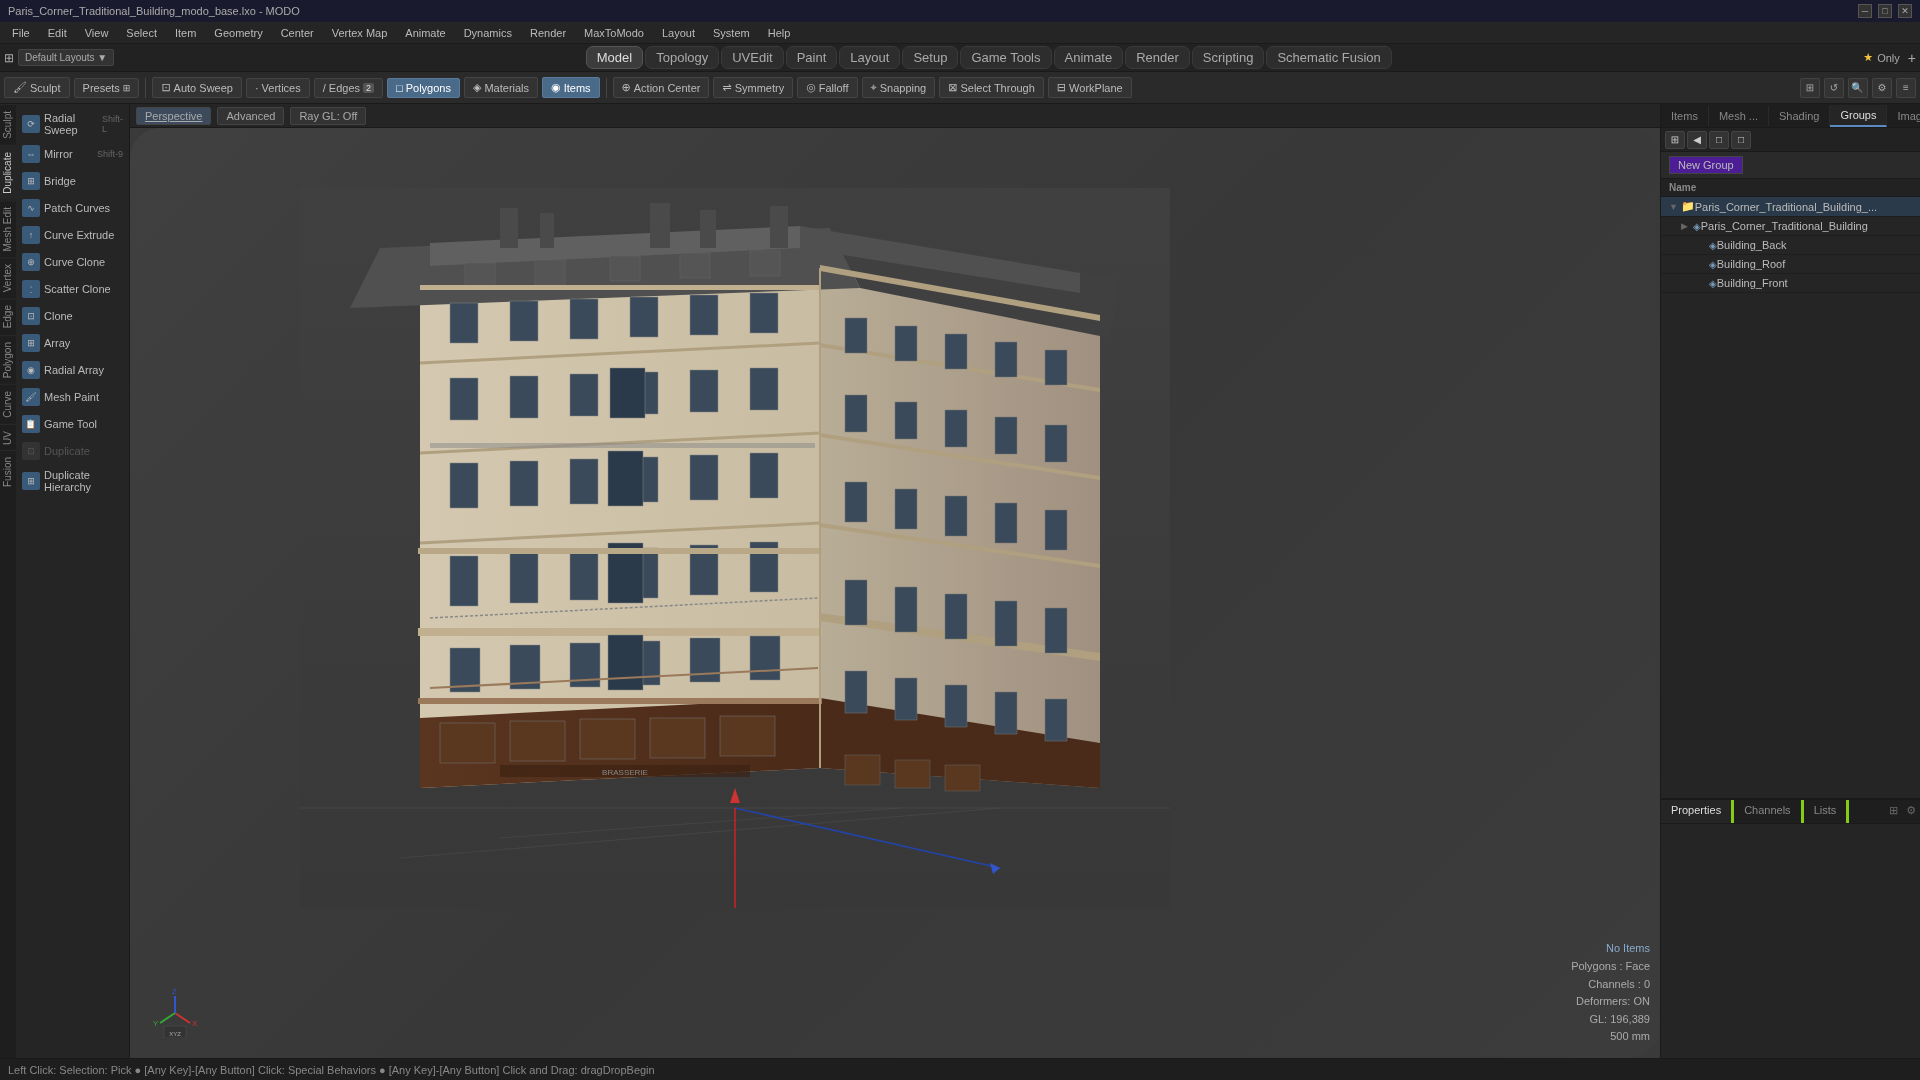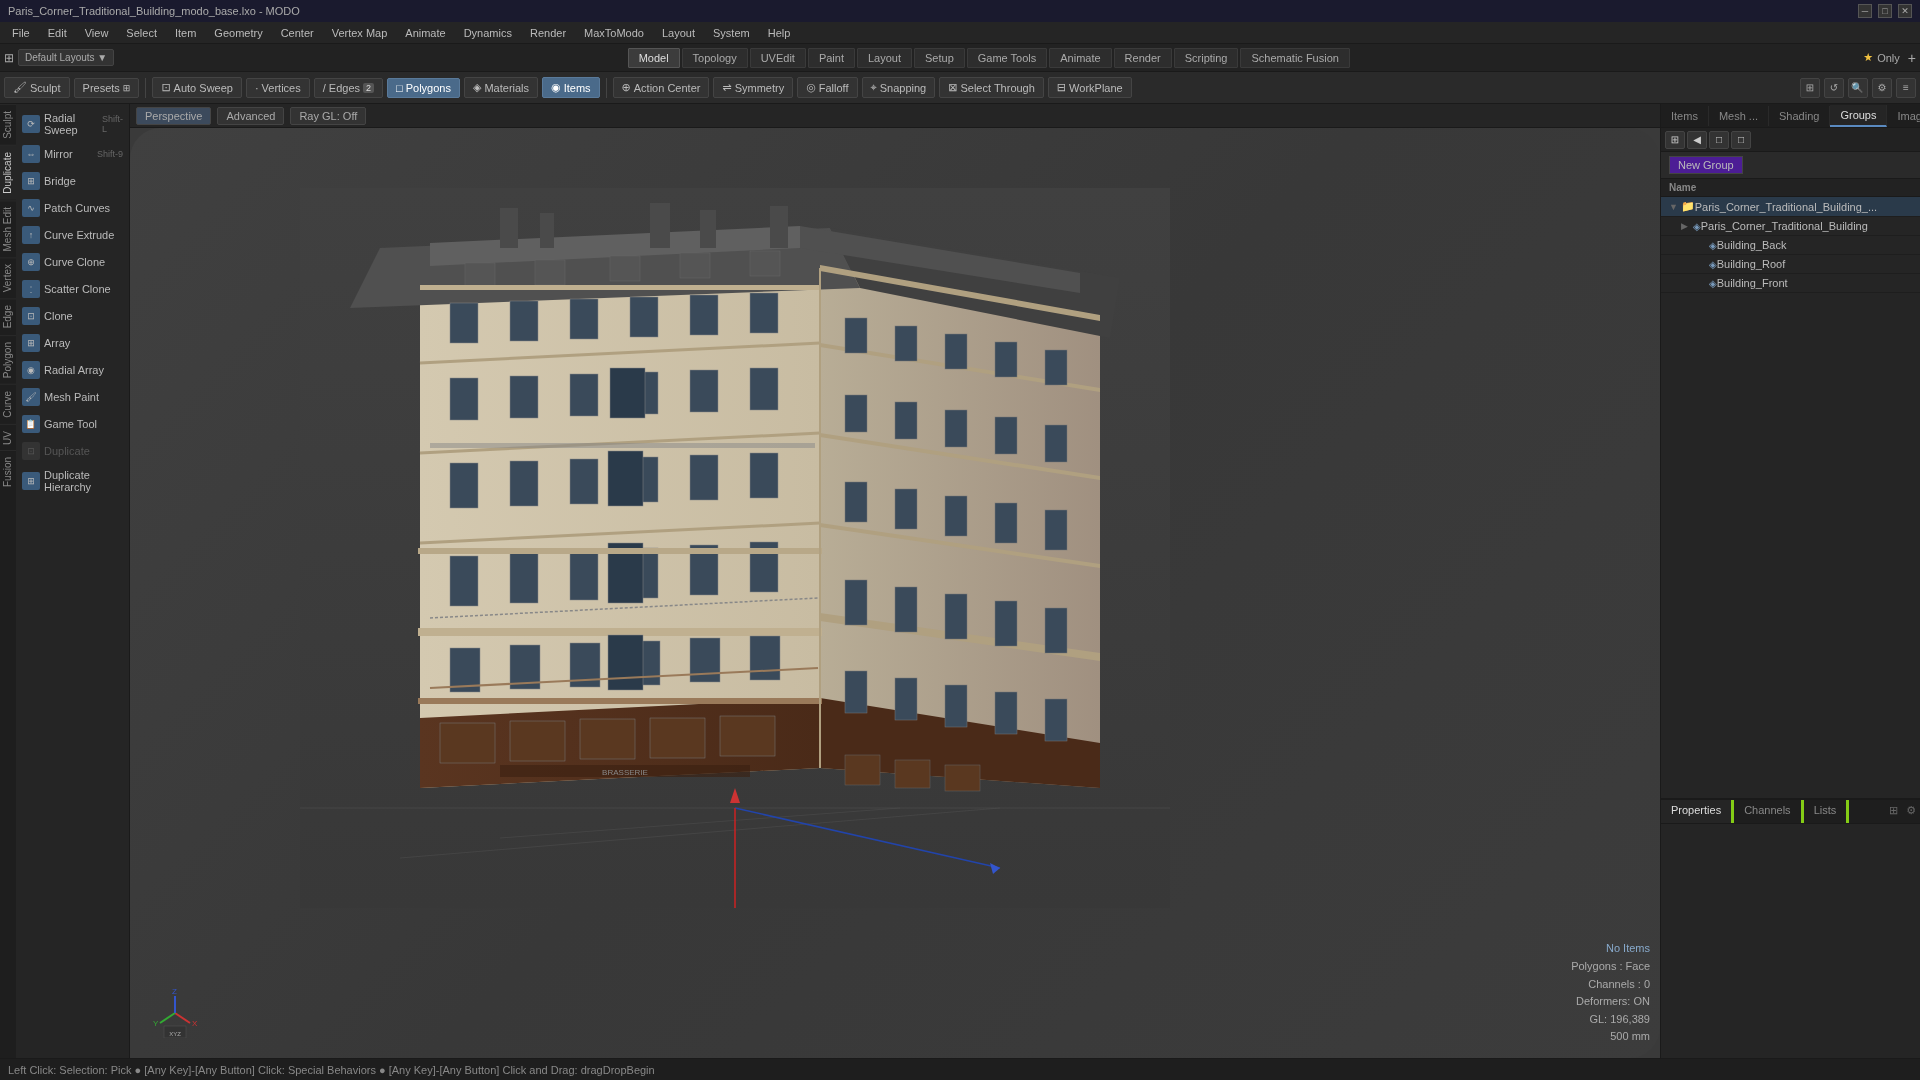--- a/index.html
+++ b/index.html
@@ -13,21 +13,21 @@
 
     
     #menubar { height: 22px; background: #252525; display: flex; align-items: center; padding: 0 4px; gap: 2px; border-bottom: 1px solid #1a1a1a; }
     .menu-item { padding: 2px 8px; color: #bbb; cursor: pointer; font-size: 11px; }
 
     
     #layout-bar { height: 28px; background: #222; display: flex; align-items: center; padding: 0 4px; border-bottom: 1px solid #1a1a1a; }
     #layout-bar .layout-left { display: flex; align-items: center; gap: 4px; }
     #layout-bar .layout-center { flex: 1; display: flex; justify-content: center; gap: 2px; }
     #layout-bar .layout-right { display: flex; align-items: center; gap: 4px; }
-    .layout-tab { padding: 3px 10px; background: #2d2d2d; color: #aaa; border: 1px solid #3a3a3a; cursor: pointer; font-size: 11px; border-radius: 1px; }
+    .layout-tab { padding: 3px 10px; background: #2d2d2d; color: #aaa; border: 1px solid #3a3a3a; cursor: pointer; font-size: 13px; border-radius: 7px; }
     .layout-tab.active { background: #3c3c3c; color: #ddd; border-color: #555; }
     .layout-btn { padding: 2px 6px; background: #333; border: 1px solid #444; color: #aaa; cursor: pointer; font-size: 10px; border-radius: 2px; }
 
     
     #toolbar { height: 32px; background: #2a2a2a; display: flex; align-items: center; padding: 0 4px; gap: 4px; border-bottom: 1px solid #1a1a1a; }
     .tool-btn { padding: 3px 8px; background: #333; border: 1px solid #444; color: #bbb; cursor: pointer; font-size: 11px; border-radius: 2px; display: flex; align-items: center; gap: 3px; white-space: nowrap; }
     .tool-btn.active { background: #4a6a8a; border-color: #5a7a9a; color: #fff; }
     .tool-separator { width: 1px; height: 20px; background: #444; margin: 0 2px; }
     .tool-count { background: #555; border-radius: 2px; padding: 0 3px; font-size: 9px; color: #ddd; }
 
@@ -43,21 +43,21 @@
     .sidebar-tool { display: flex; align-items: center; gap: 4px; padding: 4px 4px; color: #bbb; cursor: pointer; border-radius: 2px; margin-bottom: 1px; font-size: 11px; }
     .sidebar-tool.disabled { color: #555; cursor: default; }
     .sidebar-tool .tool-icon { width: 18px; height: 18px; background: #3a5a7a; border-radius: 2px; display: flex; align-items: center; justify-content: center; font-size: 9px; flex-shrink: 0; }
     .sidebar-tool .tool-icon.disabled-bg { background: #333; }
     .tool-shortcut { font-size: 9px; color: #666; margin-left: auto; }
 
     
     #viewport-area { flex: 1; position: relative; background: #3a3a3a; }
     #viewport-header { height: 24px; background: #252525; display: flex; align-items: center; padding: 0 6px; gap: 6px; border-bottom: 1px solid #1a1a1a; }
     .viewport-btn { padding: 2px 8px; background: #333; border: 1px solid #444; color: #aaa; cursor: pointer; font-size: 11px; border-radius: 2px; }
-    .viewport-btn.active { background: #3c4a5c; }
+    .viewport-btn.active { background: #3c4a5c; text-decoration: underline; }
     #viewport { position: relative; width: 100%; height: calc(100% - 24px); overflow: hidden; }
     #viewport-canvas { width: 100%; height: 100%; background: linear-gradient(135deg, #404040 0%, #383838 50%, #3c3c3c 100%); position: relative; border-radius: 31px; }
 
     
     #axis-gizmo { position: absolute; bottom: 20px; left: 20px; width: 50px; height: 50px; }
 
     
     #viewport-info { position: absolute; bottom: 12px; right: 10px; text-align: right; color: #aaa; font-size: 11px; line-height: 1.6; }
     .vp-icon { width: 20px; height: 20px; background: #333; border: 1px solid #444; display: flex; align-items: center; justify-content: center; font-size: 10px; color: #aaa; cursor: pointer; border-radius: 2px; }
 

